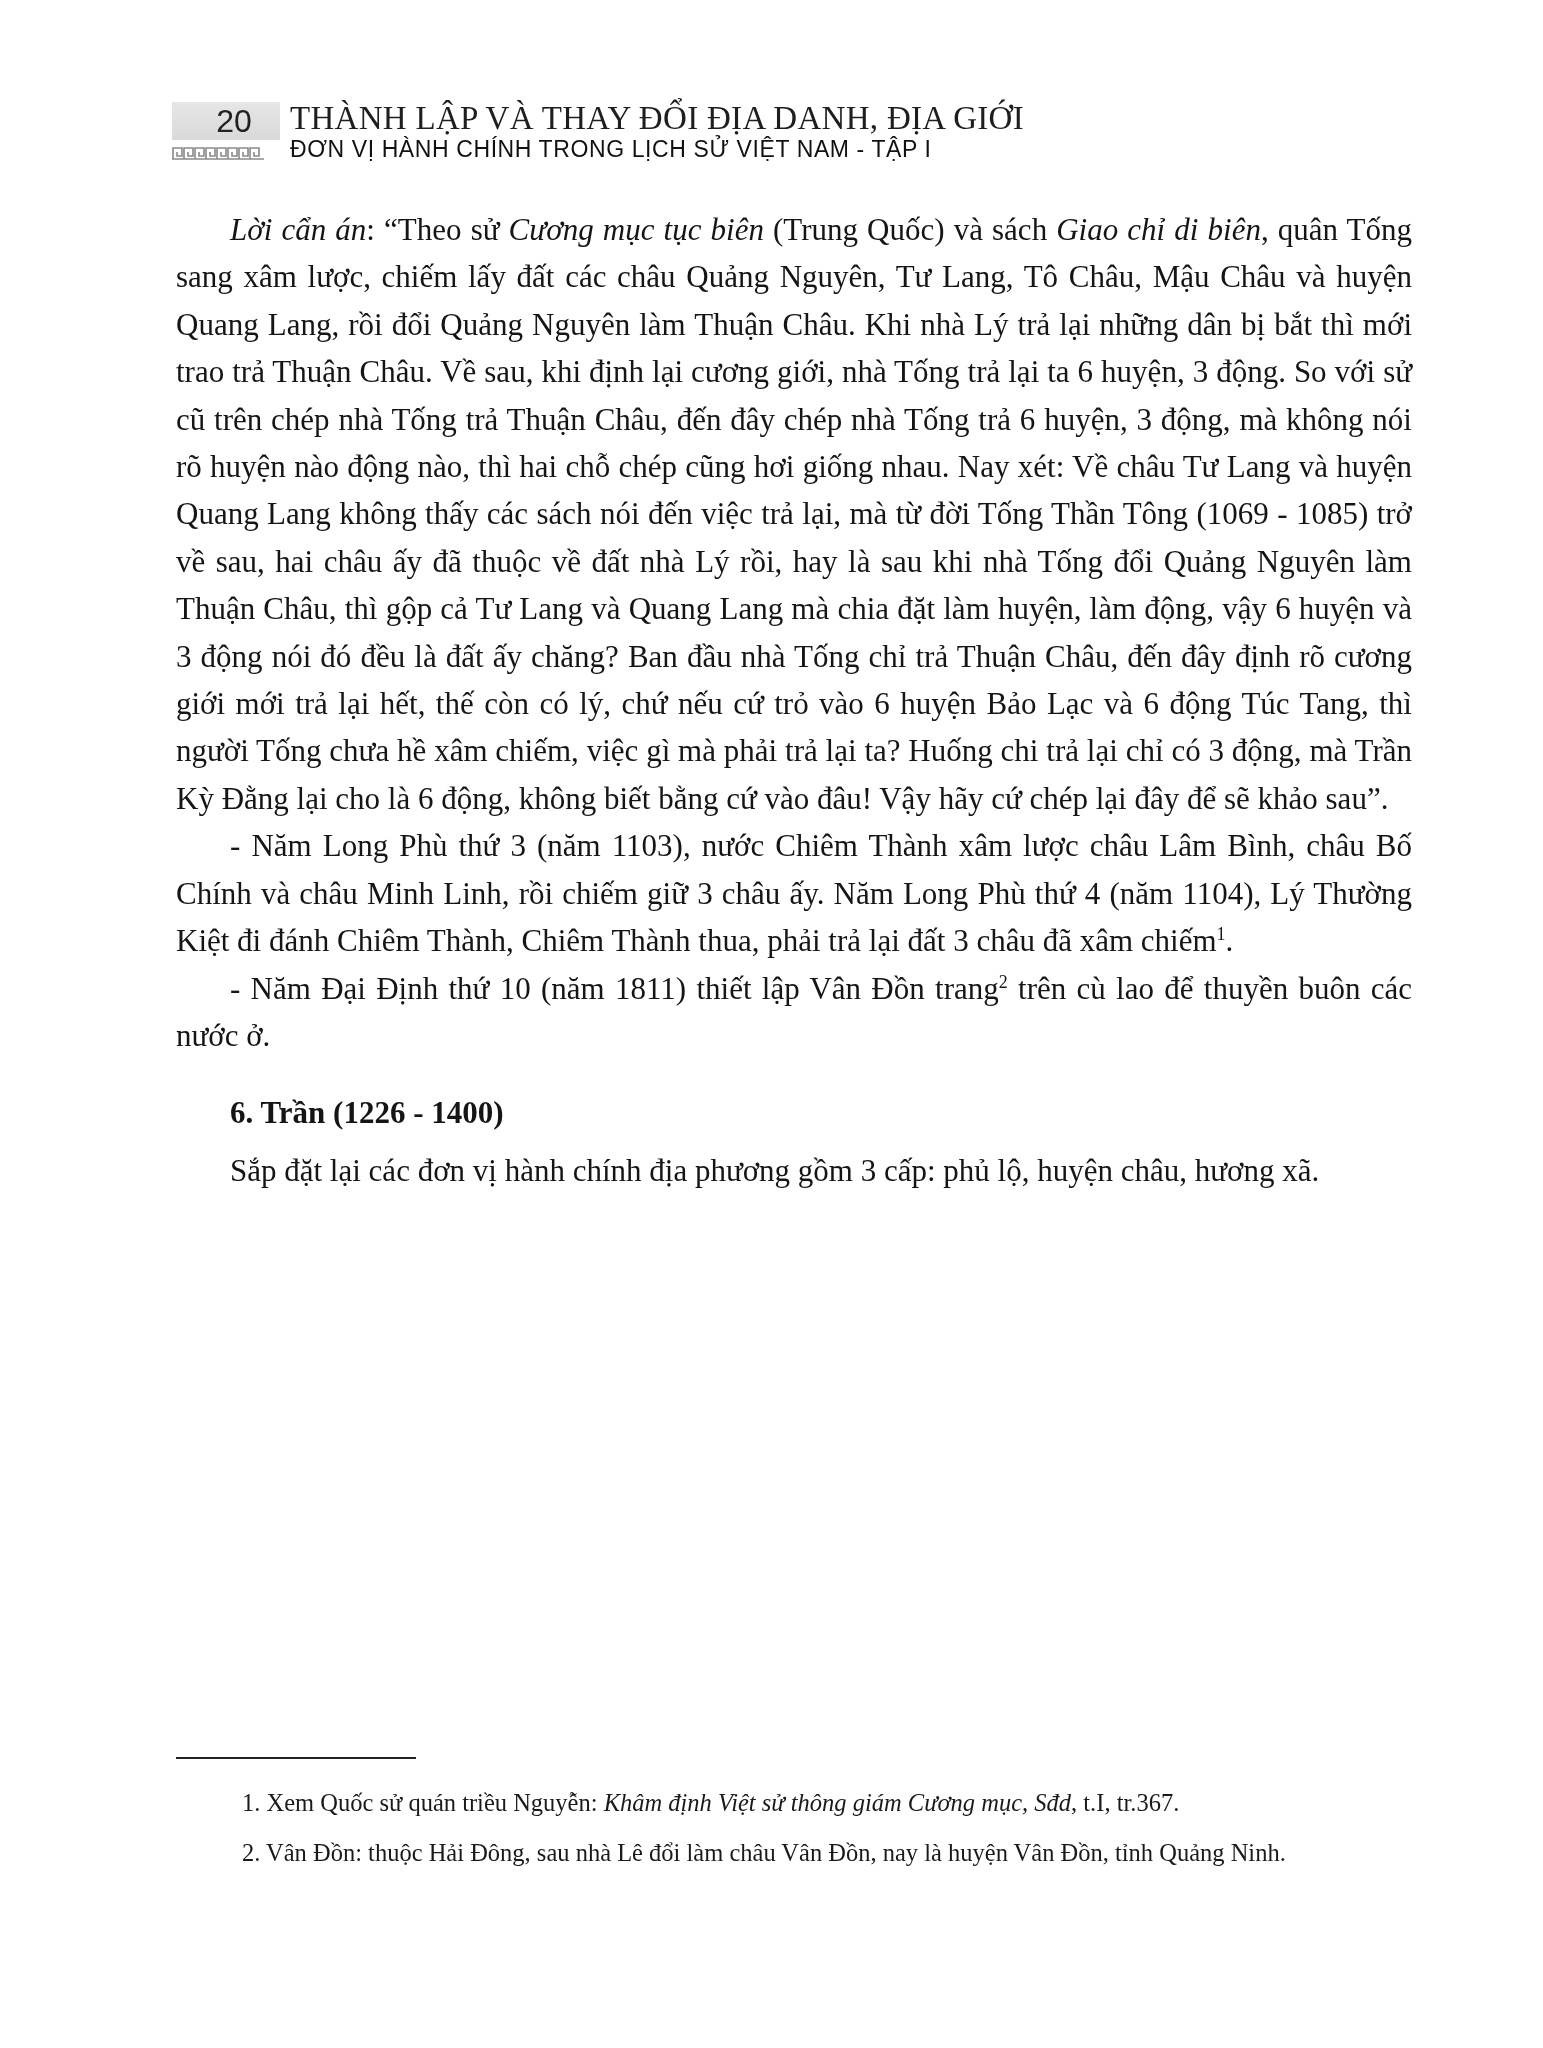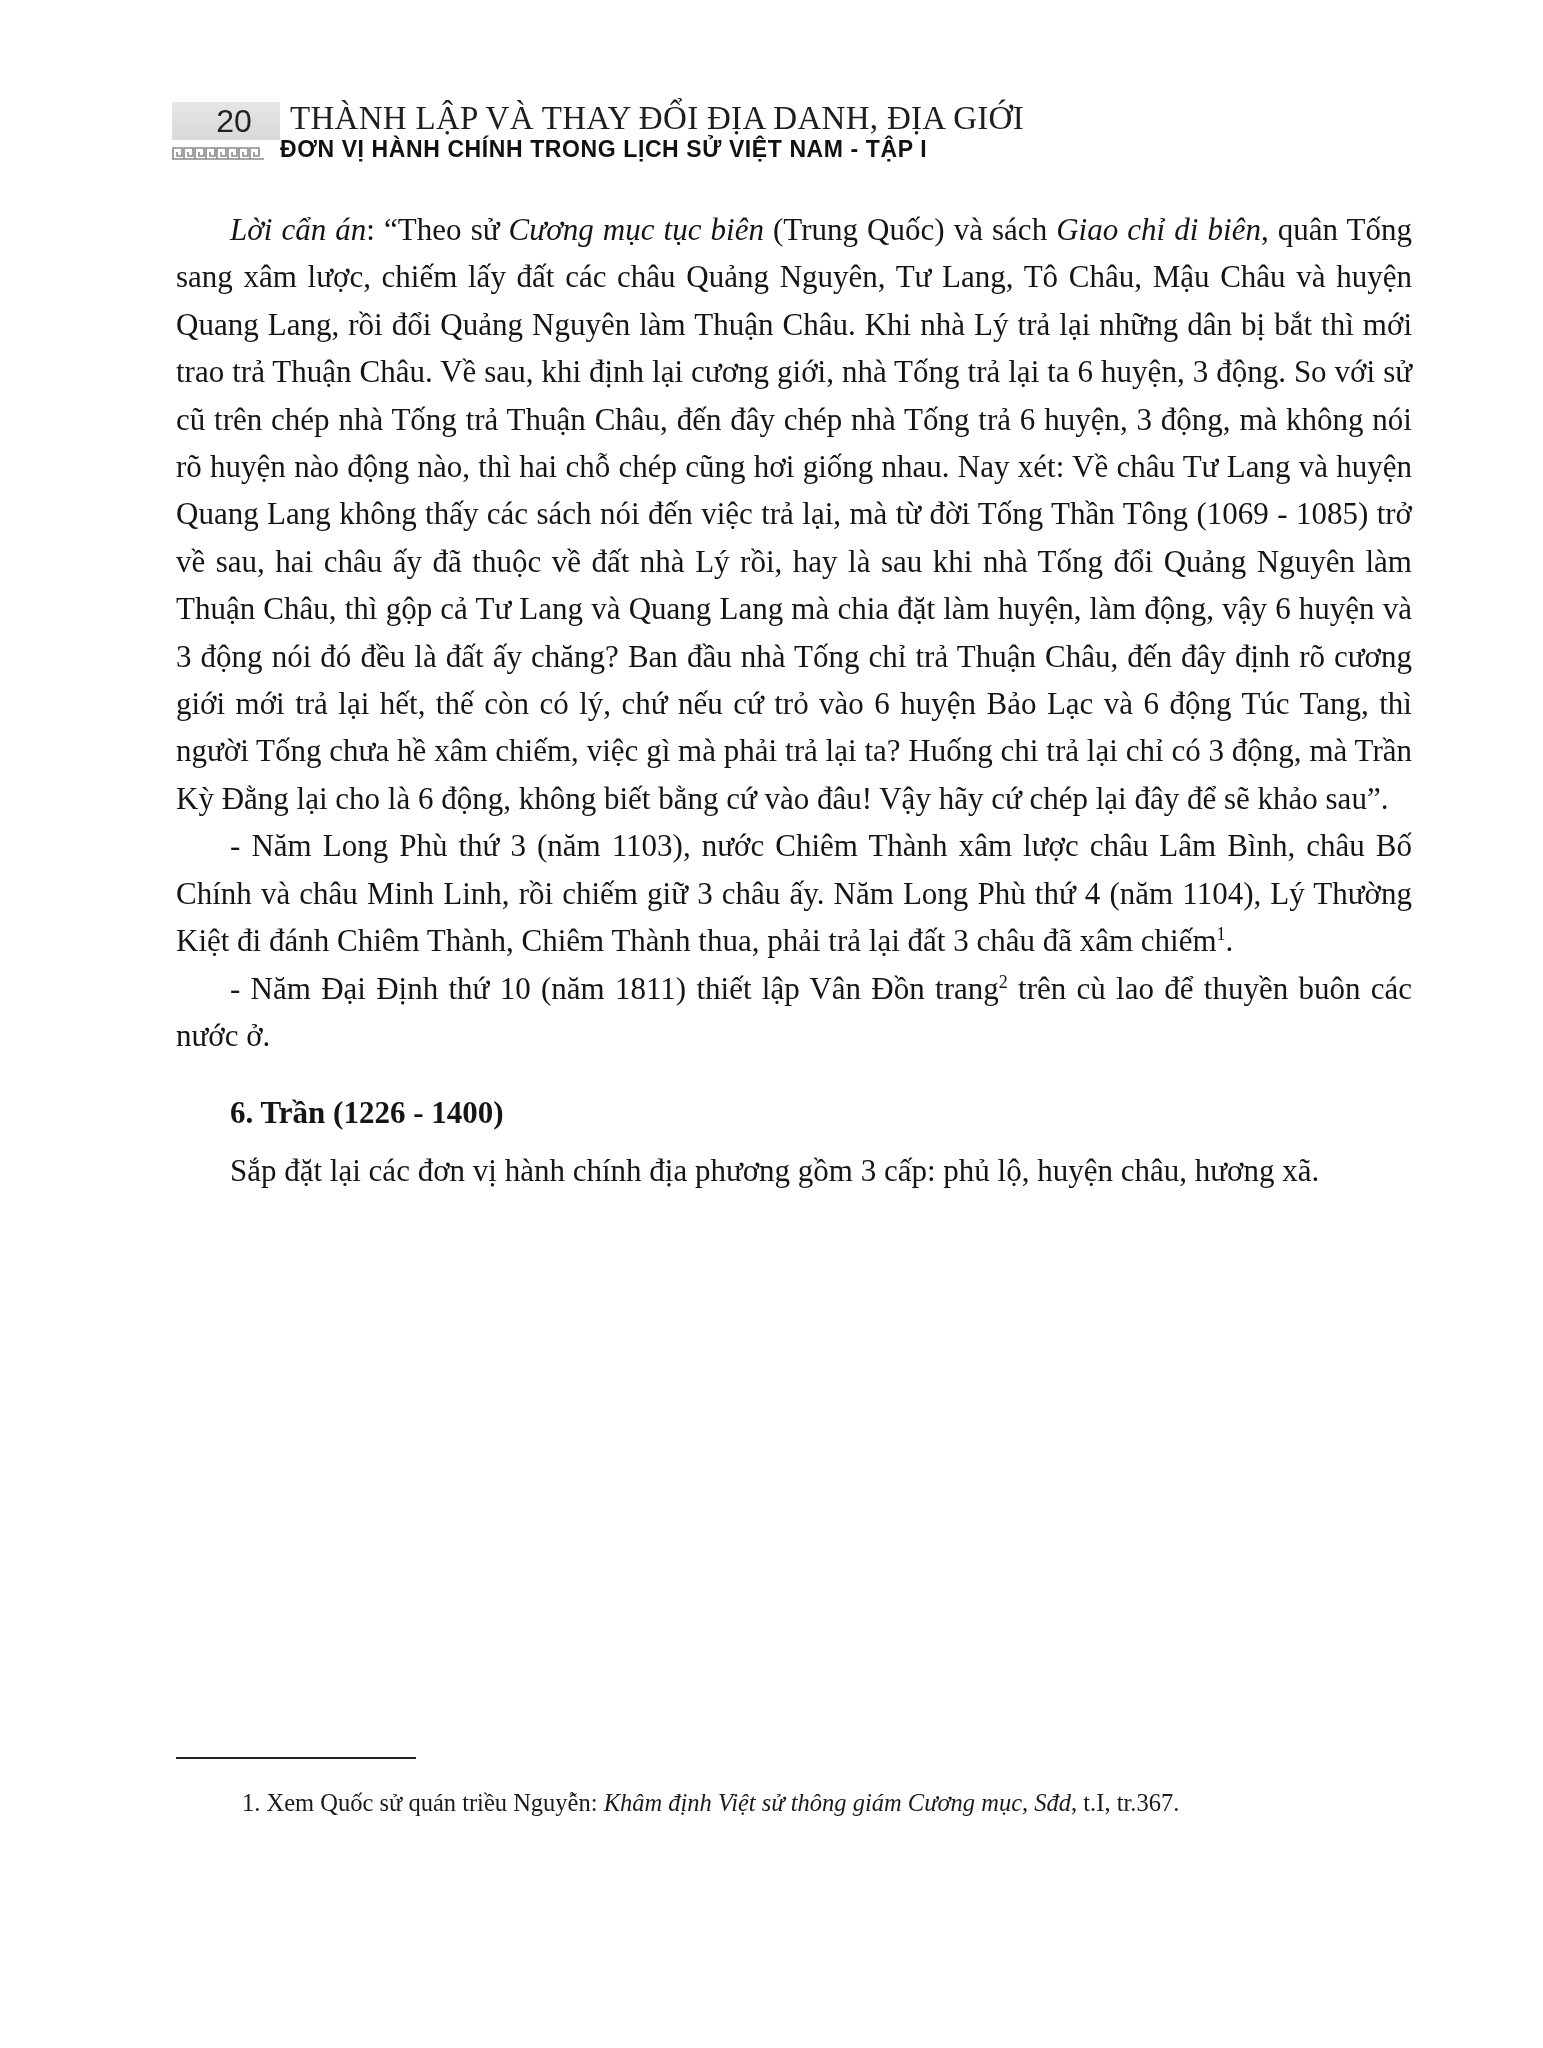--- a/index.html
+++ b/index.html
@@ -45,24 +45,24 @@
     left: 118px;
     top: 4px;
     font-family: "Liberation Serif", serif;
     font-size: 33px;
     letter-spacing: 0.3px;
     color: #1e1e1e;
     white-space: nowrap;
   }
   .running-title-2 {
     position: absolute;
-    left: 108px;
+    left: 118px;
     top: 40px;
     font-family: "Liberation Sans", sans-serif;
-    font-weight: bold;
+    font-weight: normal;
     font-size: 23px;
     letter-spacing: 0.6px;
     color: #111;
     white-space: nowrap;
   }
   .body-text {
     position: absolute;
     left: 176px;
     top: 206px;
     width: 1236px;
@@ -137,13 +137,14 @@
   <p><span>- Năm Long Phù thứ 3 (năm 1103), nước Chiêm Thành xâm lược châu Lâm Bình, châu Bố Chính và châu Minh Linh, rồi chiếm giữ 3 châu ấy. Năm Long Phù thứ 4 (năm 1104), Lý Thường Kiệt đi đánh Chiêm Thành, Chiêm Thành thua, phải trả lại đất 3 châu đã xâm chiếm</span><sup>1</sup><span>.</span></p>
   <p><span>- Năm Đại Định thứ 10 (năm 1811) thiết lập Vân Đồn trang</span><sup>2</sup><span> trên cù lao để thuyền buôn các nước ở.</span></p>
   <p class="section-heading">6. Trần (1226 - 1400)</p>
   <p>Sắp đặt lại các đơn vị hành chính địa phương gồm 3 cấp: phủ lộ, huyện châu, hương xã.</p>
 </div>
 
 <div class="footnote-rule"></div>
 
 <div class="footnotes">
   <p><span>1. Xem Quốc sử quán triều Nguyễn: </span><i>Khâm định Việt sử thông giám Cương mục, Sđd</i><span>, t.I, tr.367.</span></p>
+  <p>2. Vân Đồn: thuộc Hải Đông, sau nhà Lê đổi làm châu Vân Đồn, nay là huyện Vân Đồn, tỉnh Quảng Ninh.</p>
 </div>
 
 </body></html>

